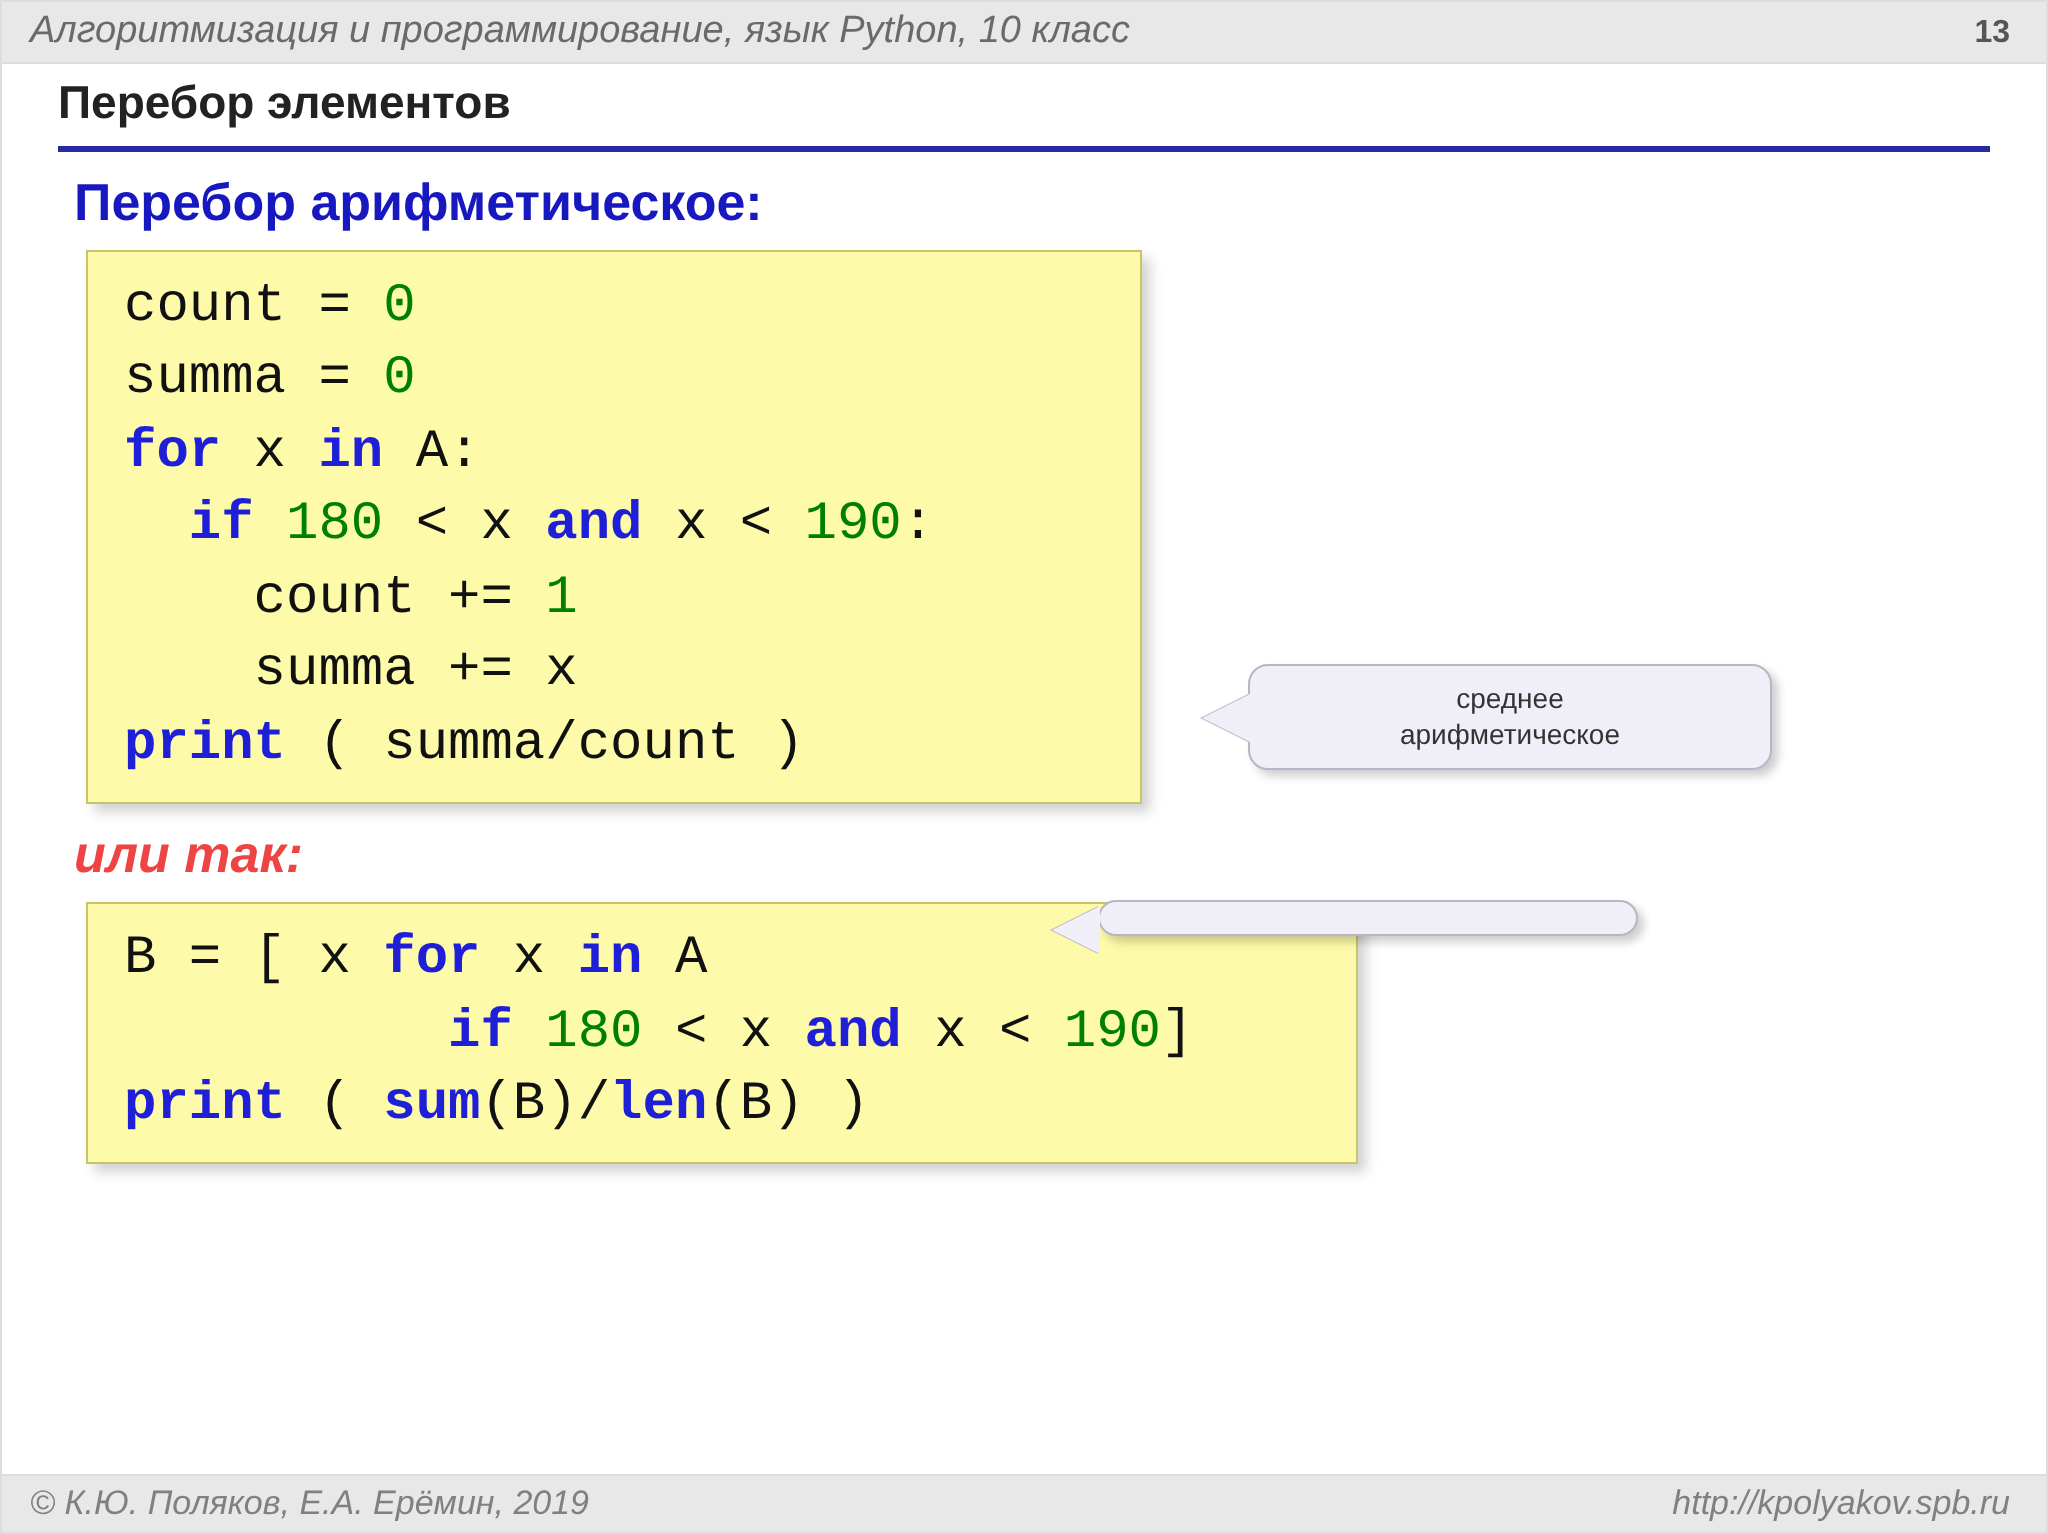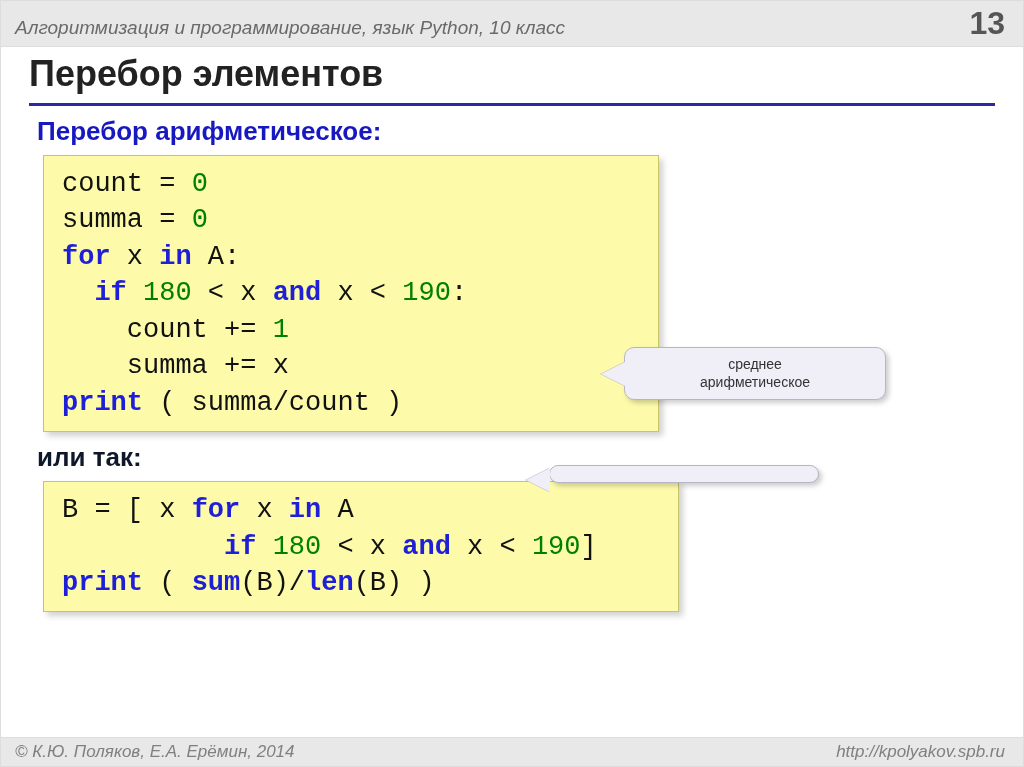--- a/index.html
+++ b/index.html
@@ -24,60 +24,61 @@
     border-bottom: 1px solid #ddd;
     text-align: center;
   }
   .topbar-title {
     color: #6a6a6a;
     font-style: italic;
     font-size: 19px;
   }
   .topbar-page {
     color: #555;
-    font-size: 32px;
+    font-size: 16px;
     font-weight: bold;
   }
   .content {
     padding: 6px 28px 0 28px;
     position: relative;
   }
   .h1 {
-    font-size: 36px;
+    font-size: 23px;
     font-weight: bold;
     color: #222;
     border-bottom: 3px solid #2a2aa0;
     padding-bottom: 8px;
     margin-bottom: 10px;
   }
   .section-label {
     color: #1818c0;
     font-size: 26px;
     font-weight: bold;
     margin: 4px 0 8px 8px;
   }
   .or-label {
-    color: #0f172a;
+    color: #ef4444;
     font-size: 26px;
     font-weight: bold;
     margin: 10px 0 8px 8px;
+    font-style: italic;
   }
   .codebox {
     background: #fdfbaa;
     border: 1px solid #c7c56a;
     box-shadow: 4px 4px 6px rgba(0,0,0,0.18);
     padding: 10px 16px 10px 18px;
     margin: 0 0 6px 14px;
     font-family: "Courier New", Courier, monospace;
     font-size: 27px;
     line-height: 1.35;
     white-space: pre;
     position: relative;
   }
-  .codebox.small { width: 616px; }
+  .codebox.small { width: 528px; }
   .codebox.wide  { width: 636px; }
   .kw  { color: #1f1fd8; font-weight: bold; }
   .num { color: #008000; }
   .plain { color: #111; }
   .callout {
     position: absolute;
     background: #f0eef7;
     border: 1px solid #b8b6c6;
     border-radius: 10px;
     box-shadow: 3px 3px 5px rgba(0,0,0,0.2);
@@ -151,17 +152,17 @@
       <div>арифметическое</div>
     </div>
 
     <div class="callout" style="top:418px; left:548px; width:270px;">
       <div class="tail tail-left" style="top:88%;"></div>
     </div>
 
   </div>
 
   <div class="footer">
-    <span class="footer-left">© К.Ю. Поляков, Е.А. Ерёмин, 2014</span>
+    <span class="footer-left">© К.Ю. Поляков, Е.А. Ерёмин, 2019</span>
     <span class="footer-right">http://kpolyakov.spb.ru</span>
   </div>
 
 </div>
 
 </body></html>

